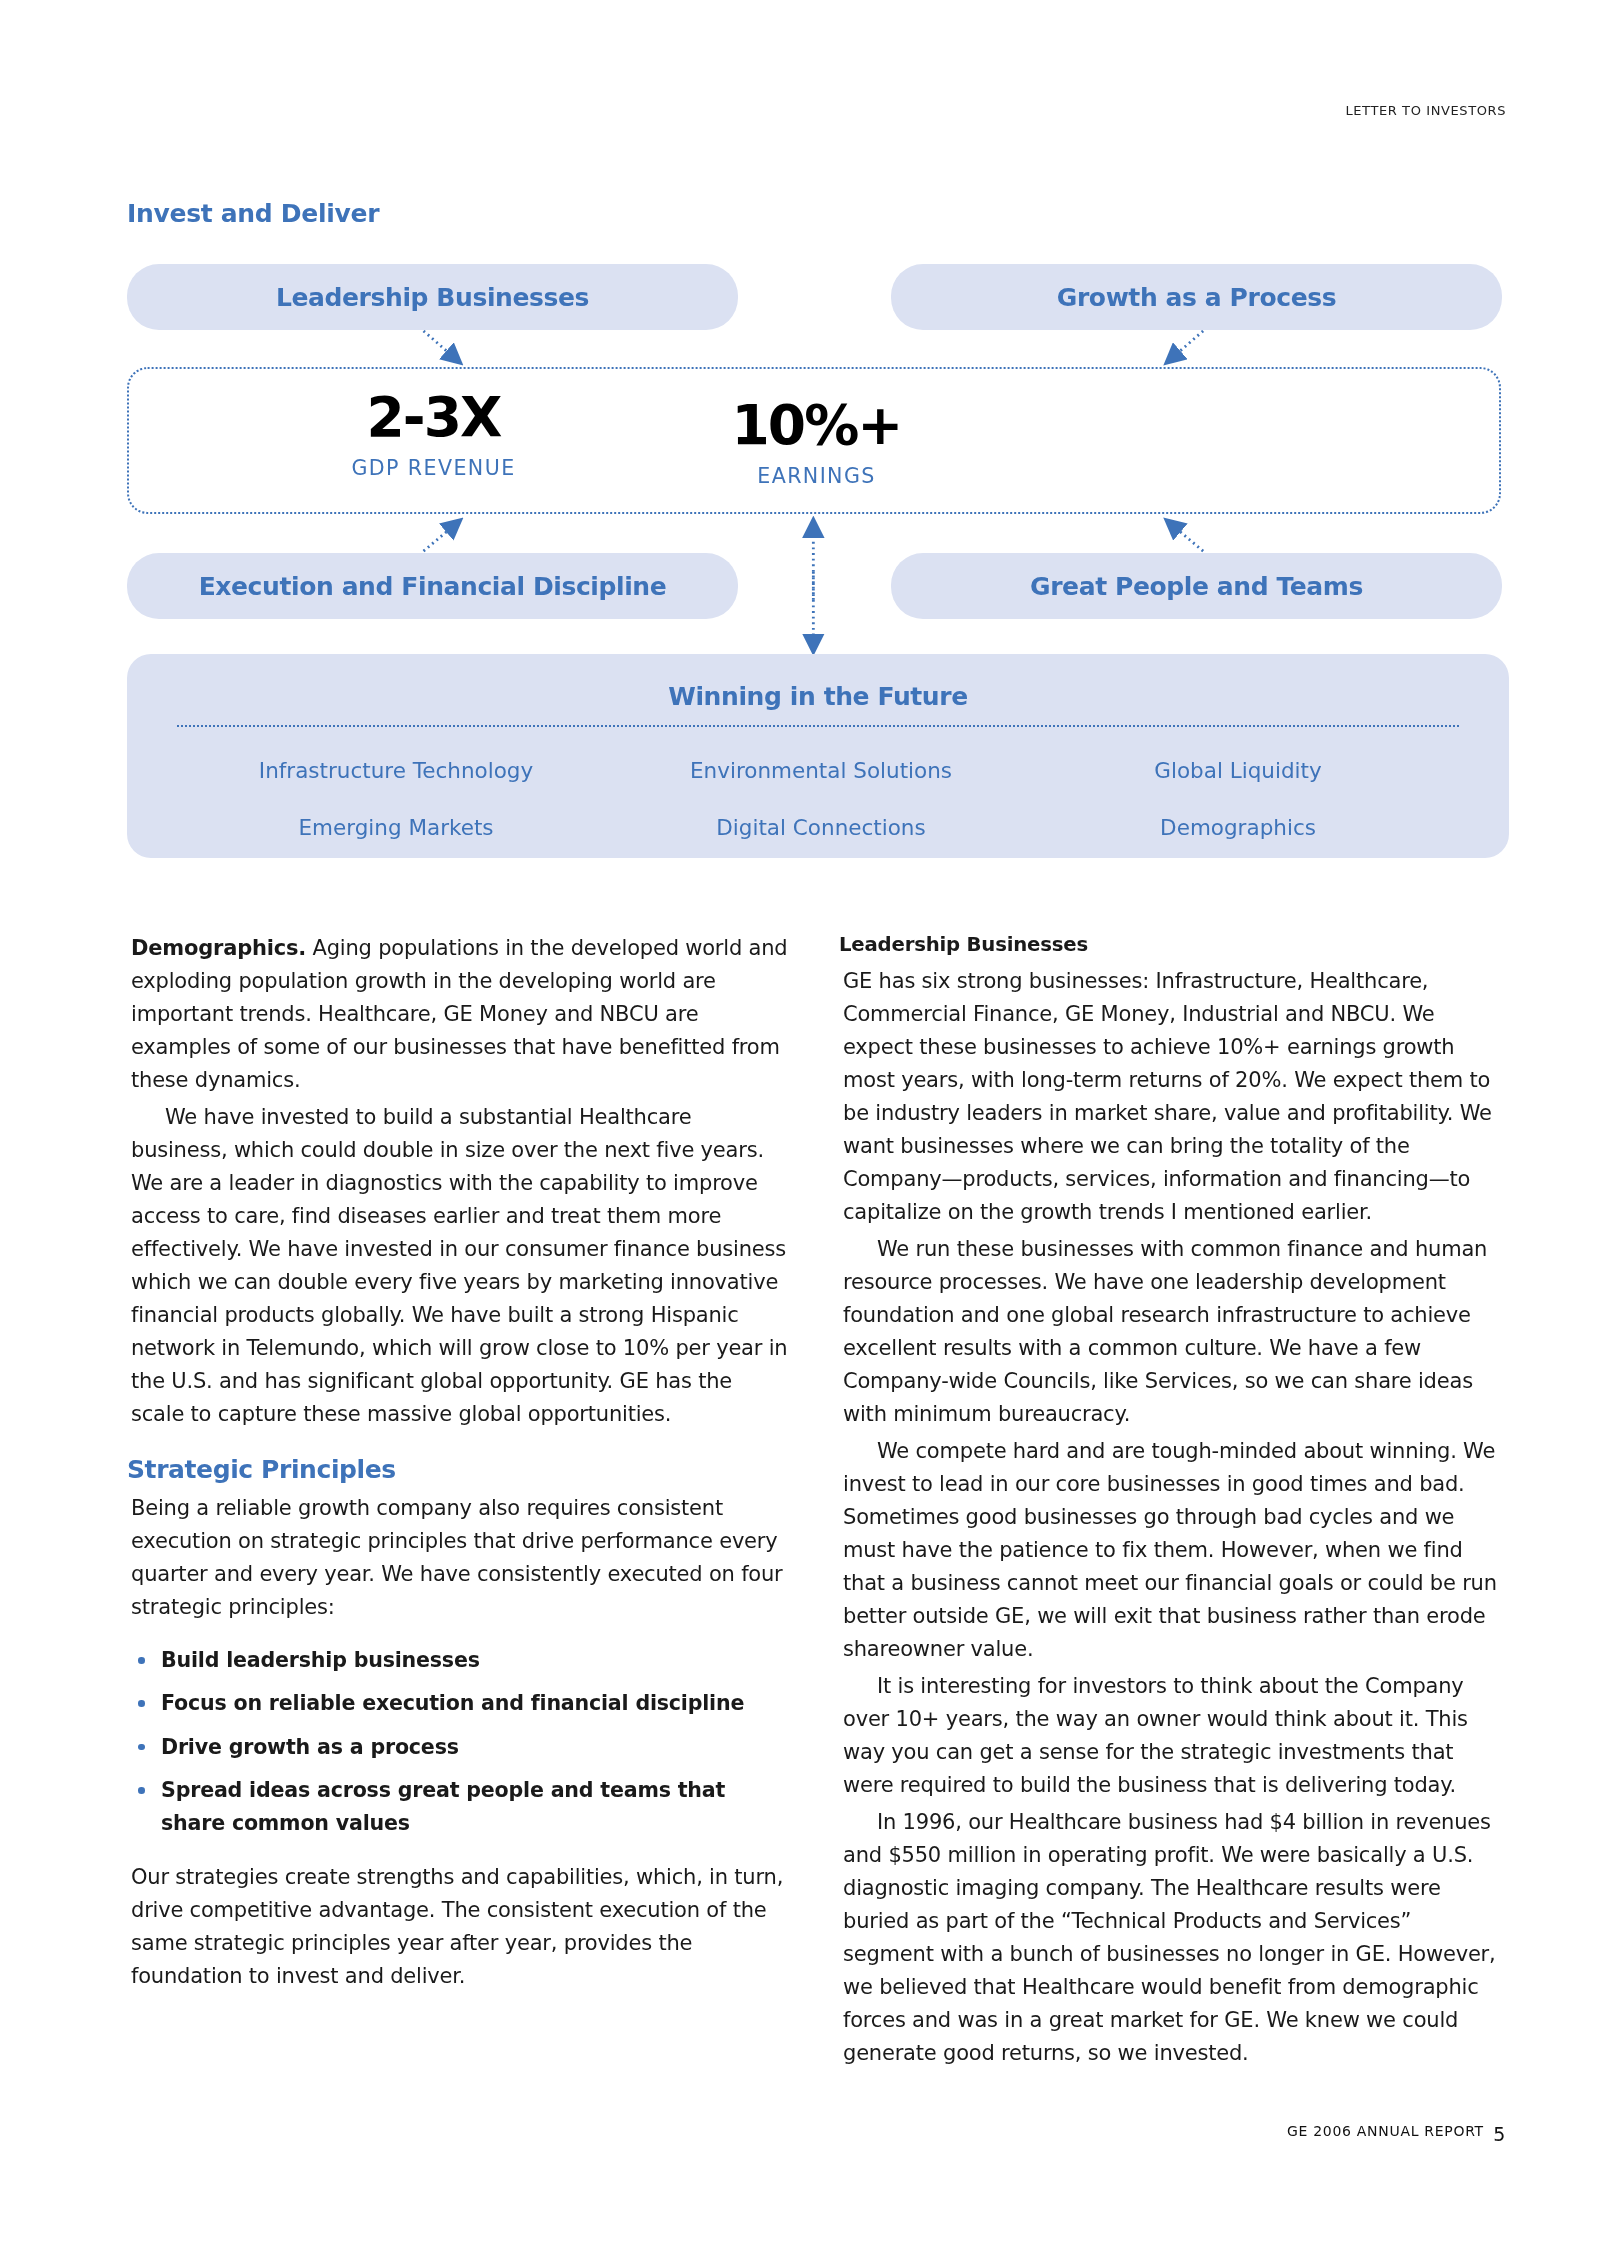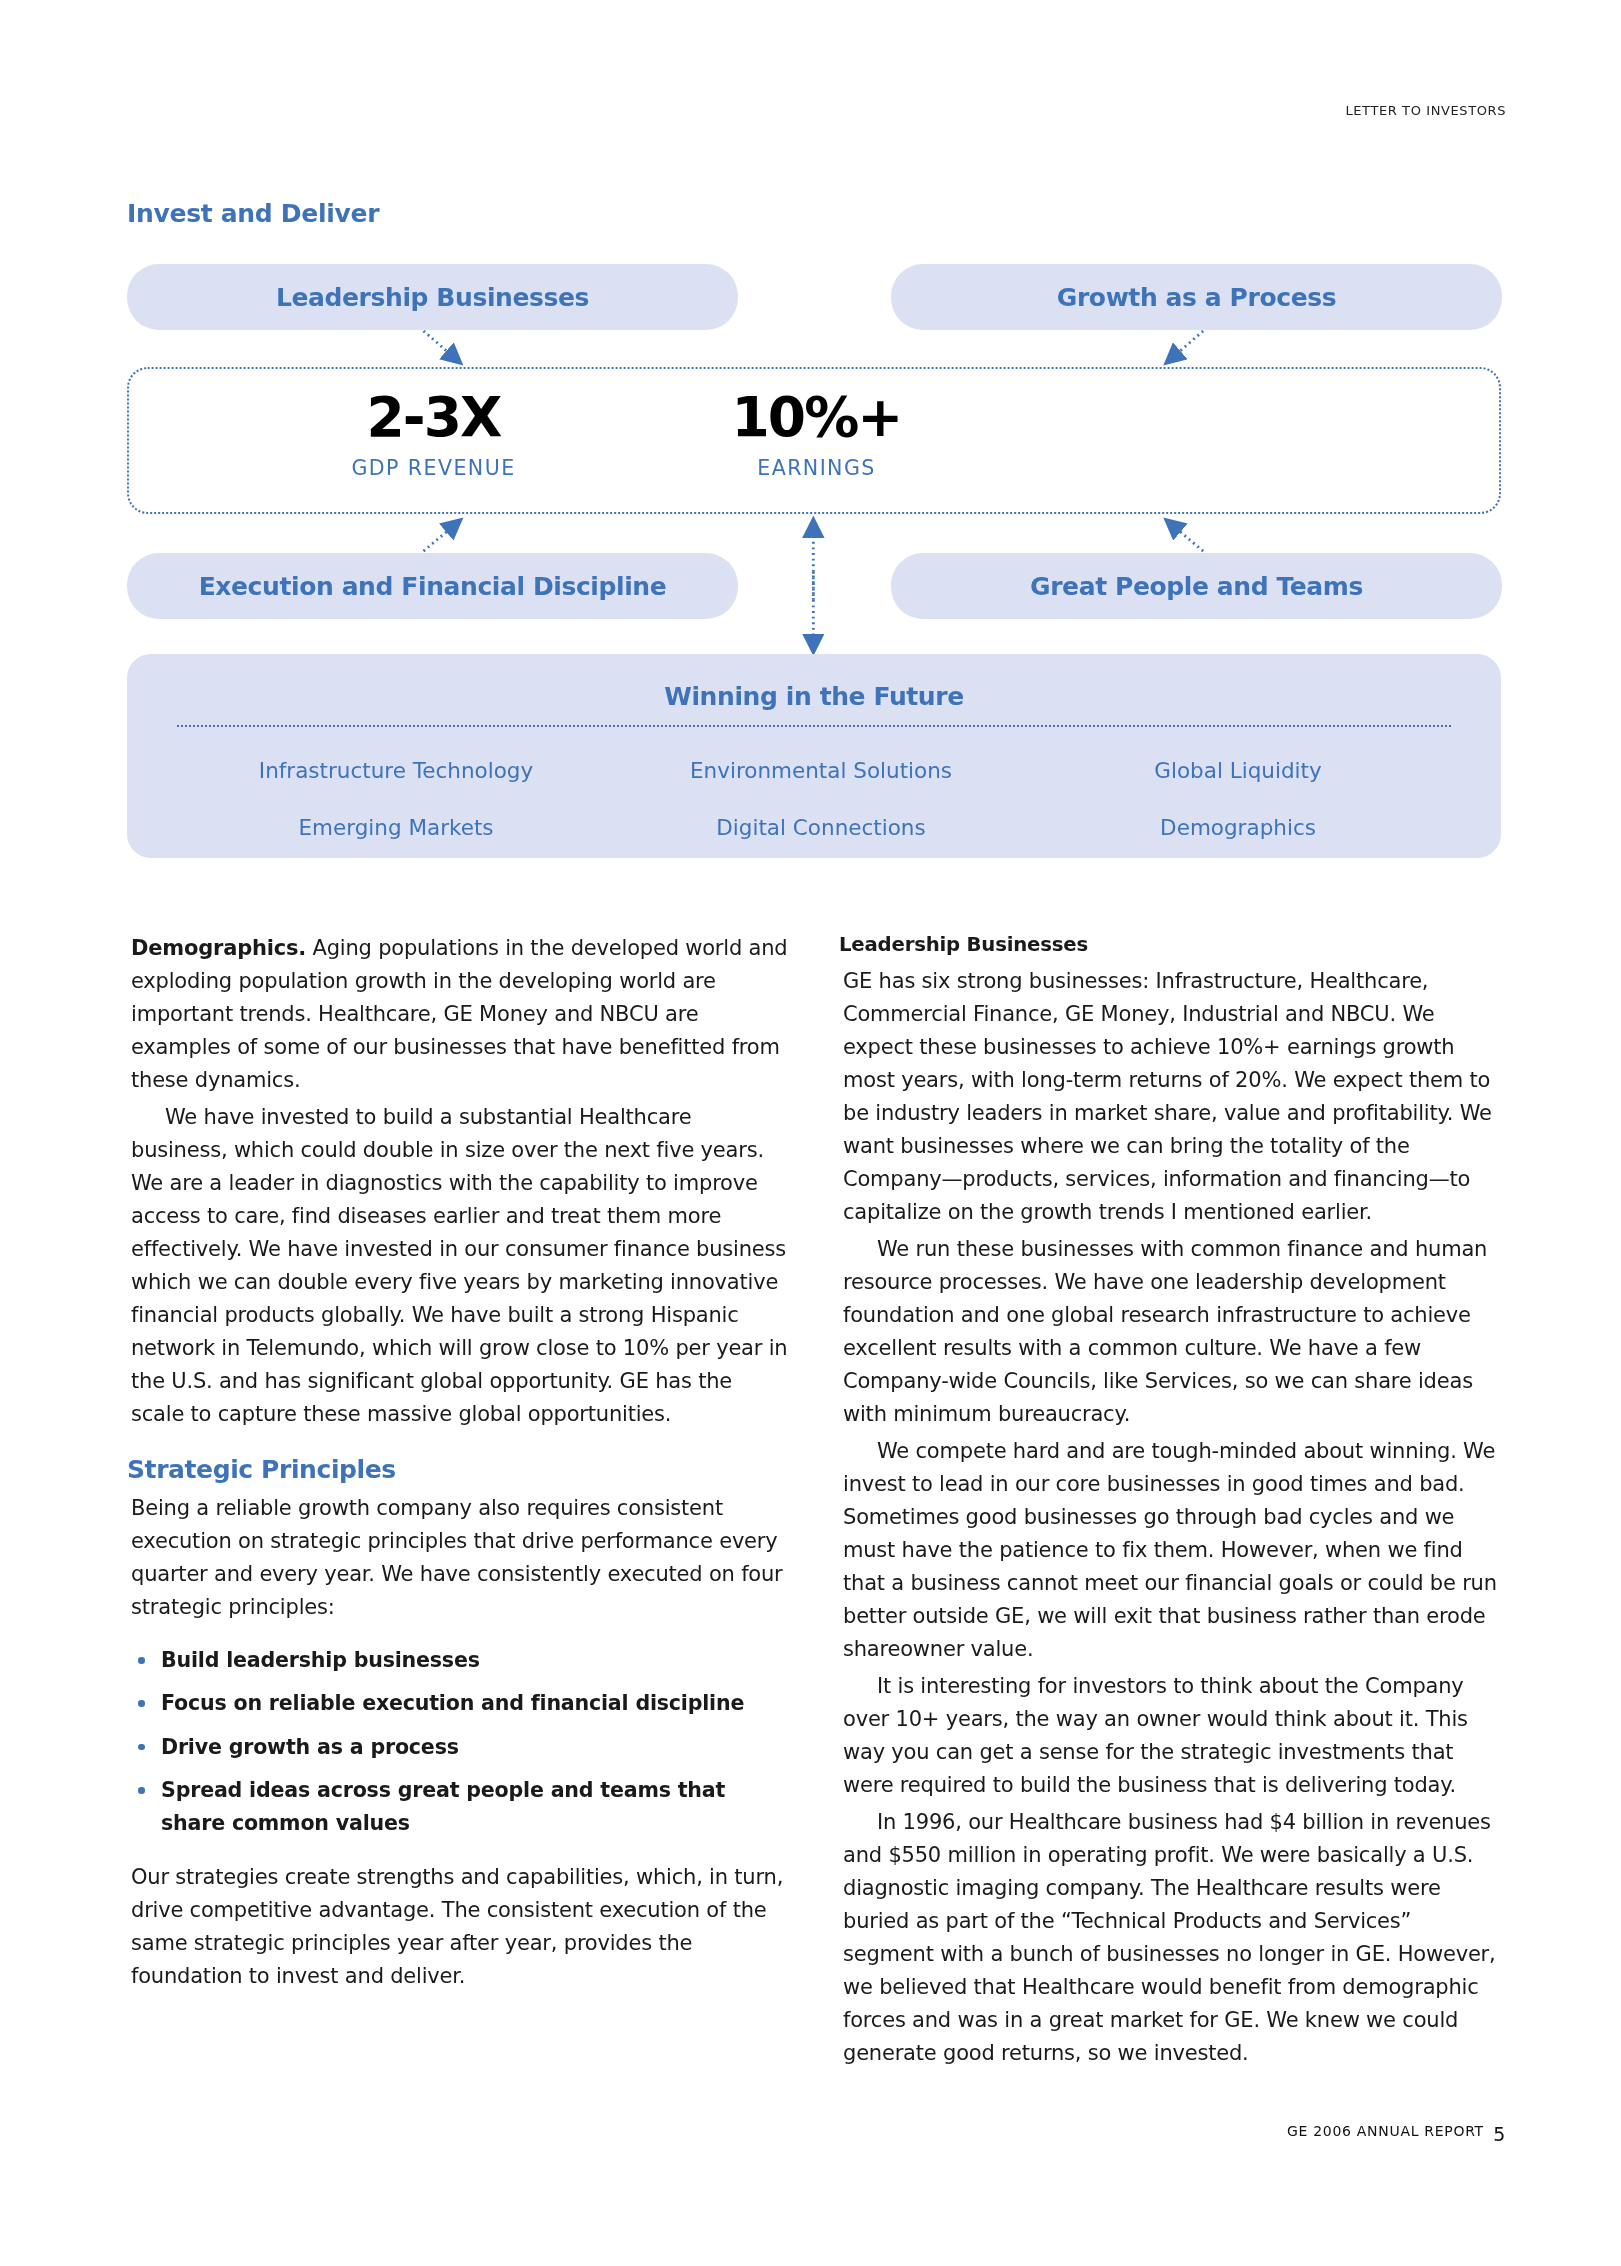--- a/index.html
+++ b/index.html
@@ -31,25 +31,25 @@
     border: 2.8px dotted #3e73b9; border-radius: 20.6px; box-sizing: border-box;
   }
   .metric { position: absolute; top: 20.6px; width: 281px; text-align: center; }
   .metric .val {
     font-size: 55px; font-weight: bold; color: #000; line-height: 1;
     letter-spacing: -1.9px; font-family: "DejaVu Sans", sans-serif;
   }
   .metric .lbl {
     margin-top: 11.2px; font-size: 20.6px; color: #3e73b9; letter-spacing: 1.4px;
   }
-  .m1 { left: 164px; } .m2 { left: 547px; } .m3 { left: 964px; }
+  .m1 { left: 164px; } .m2 { left: 547px; margin-top: 8px; } .m3 { left: 964px; }
   .arrows { position: absolute; left: 0; top: 0; width: 1622px; height: 675px; pointer-events: none; }
   .future {
     position: absolute; left: 127px; top: 654px; width: 1374px; height: 204px;
-    background: #dbe1f2; border-radius: 24px;
+    background: #dbe1f2; border-radius: 24px; padding-left: 8px;
   }
   .future-title {
     position: absolute; top: 28px; left: 0; width: 100%; text-align: center;
     color: #3e73b9; font-size: 25px; font-weight: bold; letter-spacing: -0.4px;
   }
   .future-rule {
     position: absolute; left: 50px; right: 50px; top: 71px;
     border-top: 2.8px dotted #3e73b9;
   }
   .future-grid {

